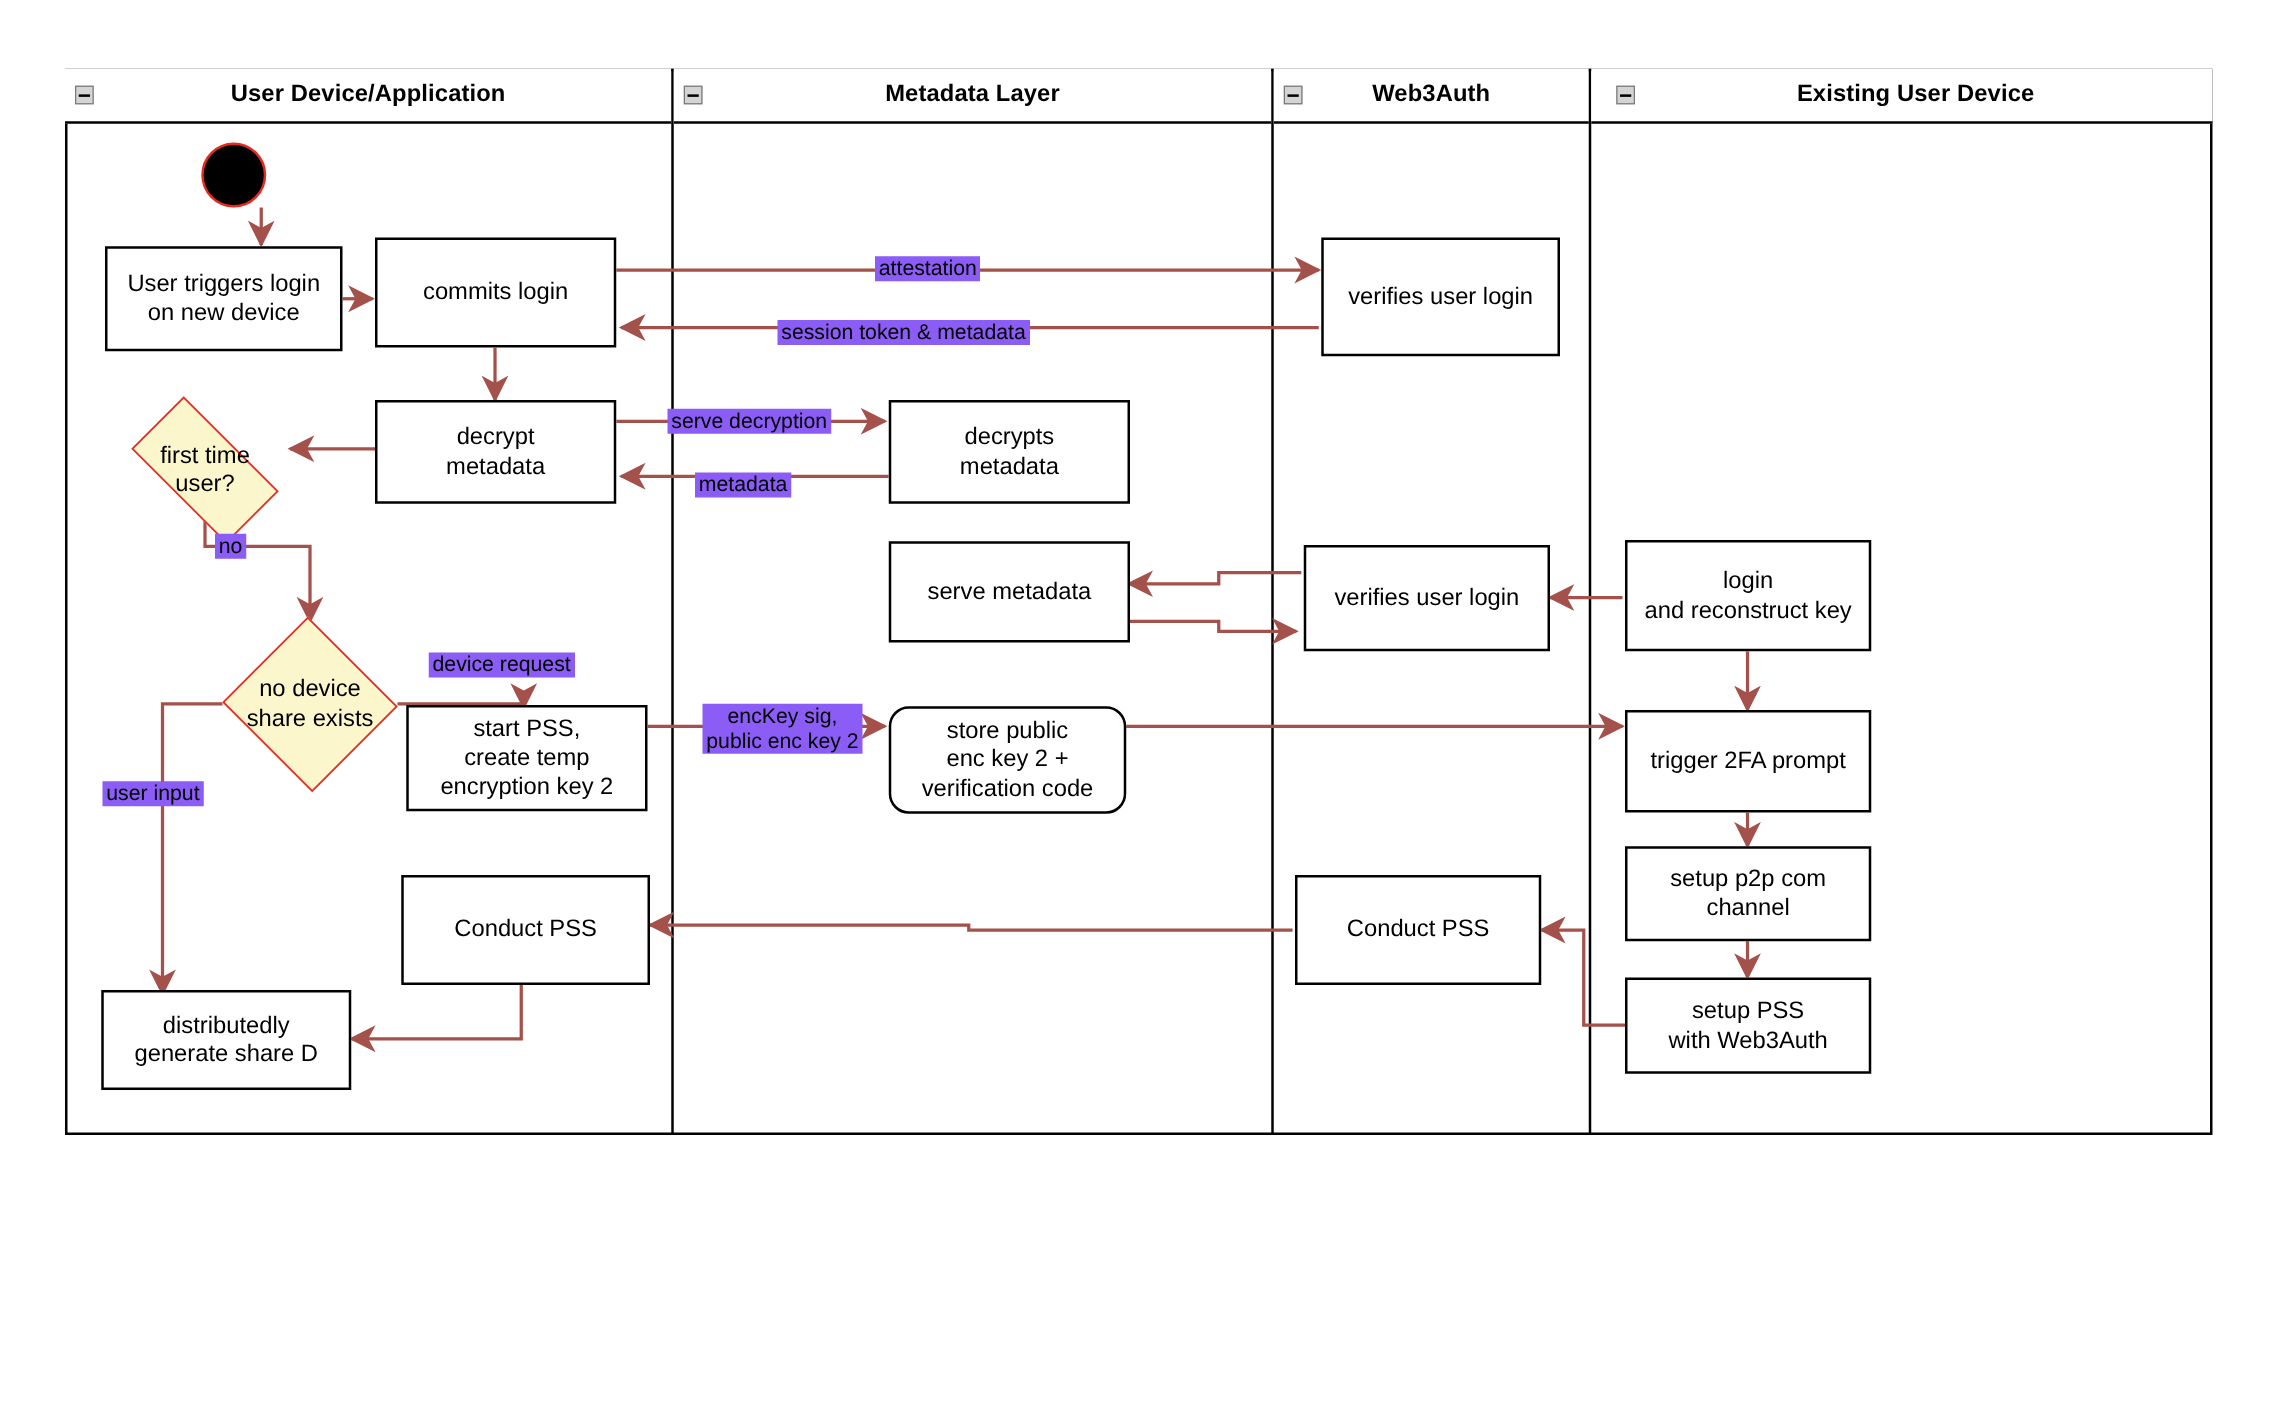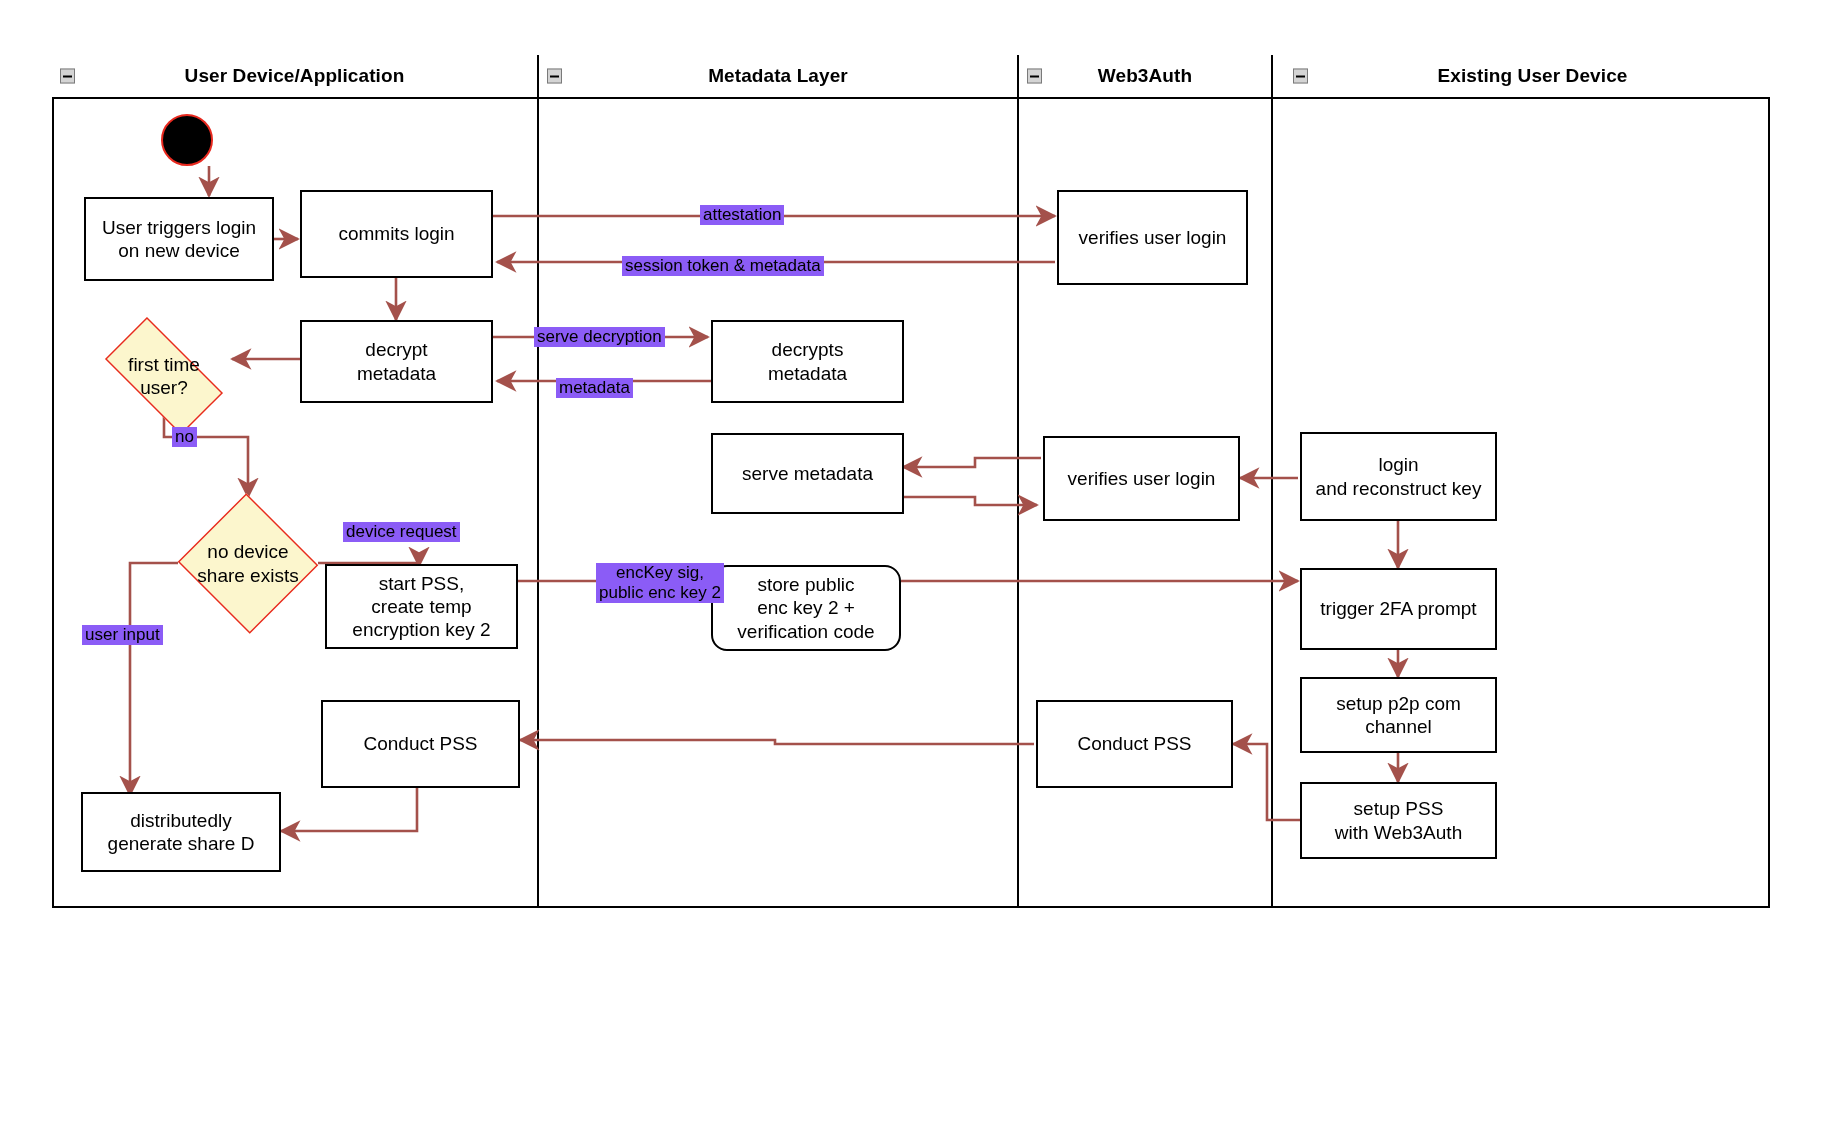--- a/index.html
+++ b/index.html
@@ -324,16 +324,16 @@
   <div class="edge-label" style="left:534px; top:327px;">serve decryption</div>
 
   <div class="edge-label" style="left:556px; top:378px;">metadata</div>
 
   <div class="edge-label" style="left:172px; top:427px;">no</div>
 
   <div class="edge-label" style="left:343px; top:522px;">device request</div>
 
   <div class="edge-label" style="left:82px; top:625px;">user input</div>
 
-  <div class="edge-label" style="left:596px; top:563px;text-align:center;">encKey sig,
+  <div class="edge-label" style="left:562px; top:563px;text-align:center;">encKey sig,
 public enc key 2</div>
 
 </div>
 
 </body></html>

